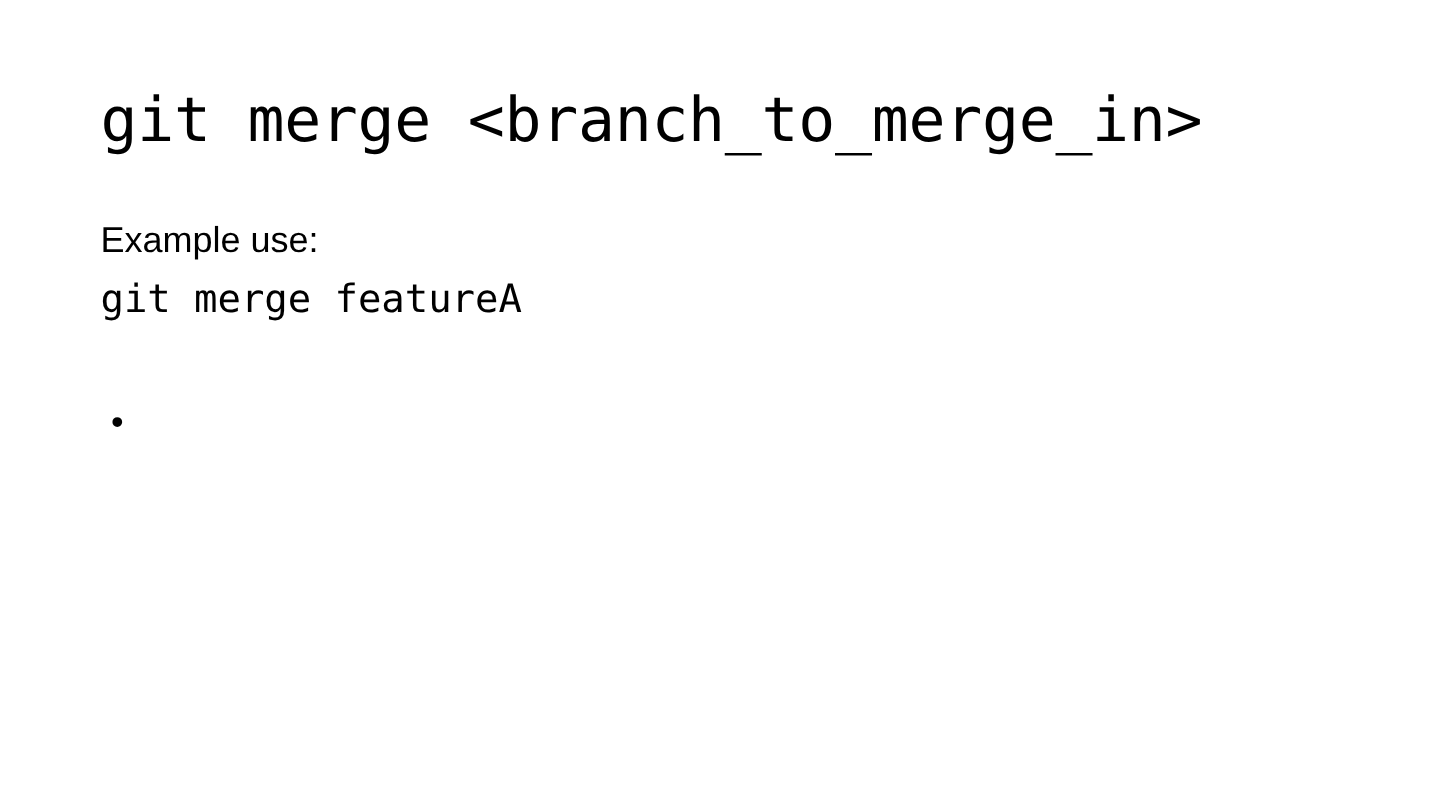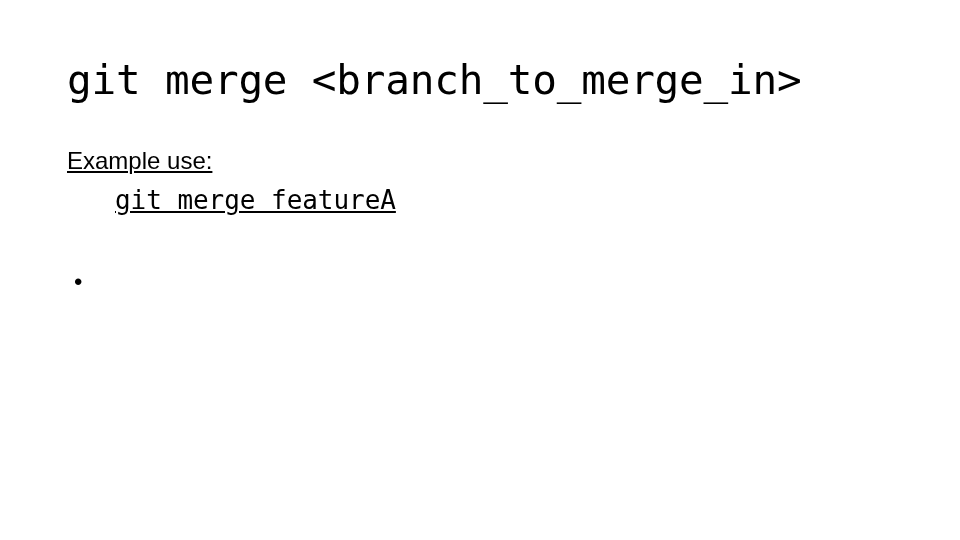--- a/index.html
+++ b/index.html
@@ -30,37 +30,35 @@
     line-height: 50px;
     letter-spacing: -0.2px;
     color: #000000;
     white-space: nowrap;
   }
   .body-block {
     position: absolute;
     left: 67px;
     top: 146px;
     width: 820px;
-    text-decoration: underline;
   }
   .example-label {
     font-family: "Liberation Sans", sans-serif;
     font-size: 24px;
     line-height: 30px;
     color: #000000;
   }
   .example-code {
     margin-top: 8px;
     font-family: "DejaVu Sans Mono", "Liberation Mono", monospace;
     font-size: 26px;
     line-height: 32px;
     letter-spacing: -0.05px;
     color: #000000;
     white-space: pre;
-    margin-left: 48px;
   }
   .bullet-list {
     position: absolute;
     left: 67px;
     top: 266px;
     width: 800px;
     margin: 0;
     padding: 0;
     list-style: none;
   }

